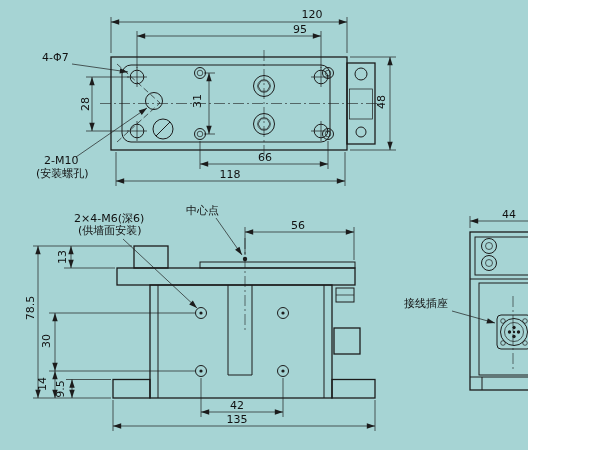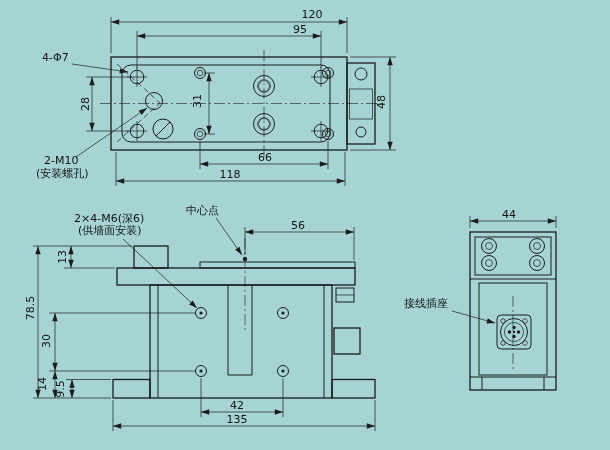--- a/index.html
+++ b/index.html
@@ -1,16 +1,16 @@
 <!DOCTYPE html>
 <html><head>
 <meta charset="utf-8">
 <style>
   html,body{margin:0;padding:0;background:#ffffff;}
-  .stage{position:relative;width:610px;height:450px;overflow:hidden;}
+  .stage{position:relative;width:528px;height:450px;overflow:hidden;}
   svg{display:block;}
   text{font-family:"DejaVu Sans","Liberation Sans",sans-serif;font-size:11px;fill:#111111;}
   .outline{fill:none;stroke:#1c1c1c;stroke-width:1.3;}
   .med{fill:none;stroke:#1c1c1c;stroke-width:1;}
   .thin{fill:none;stroke:#1c1c1c;stroke-width:0.7;}
   .dash{stroke-dasharray:6 3;}
   .cl{fill:none;stroke:#1c1c1c;stroke-width:0.6;stroke-dasharray:11 3 2 3;}
   .dot{fill:#1c1c1c;stroke:none;}
 </style>
 </head>

